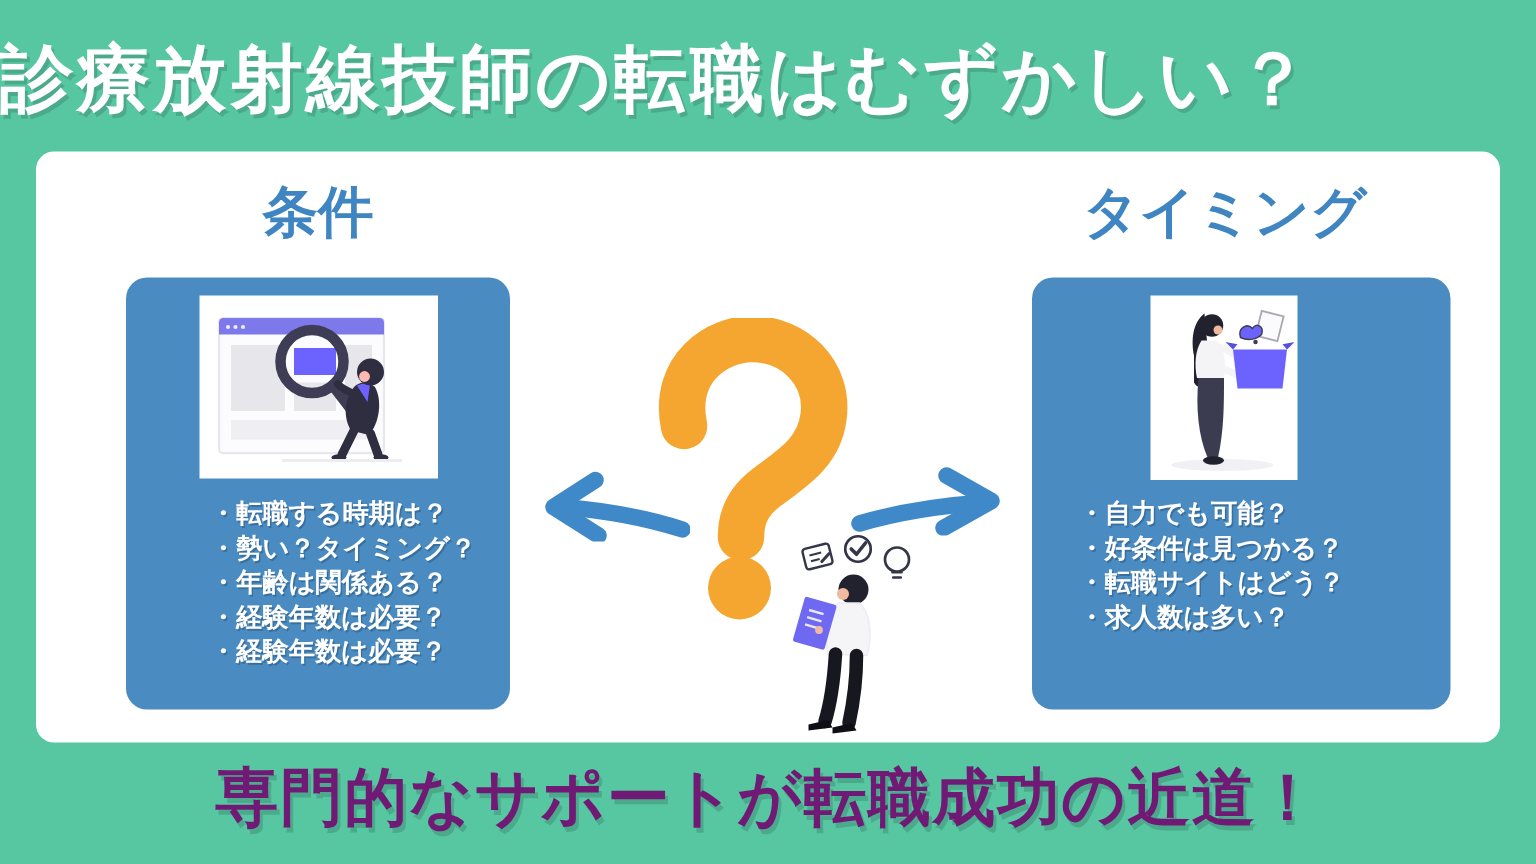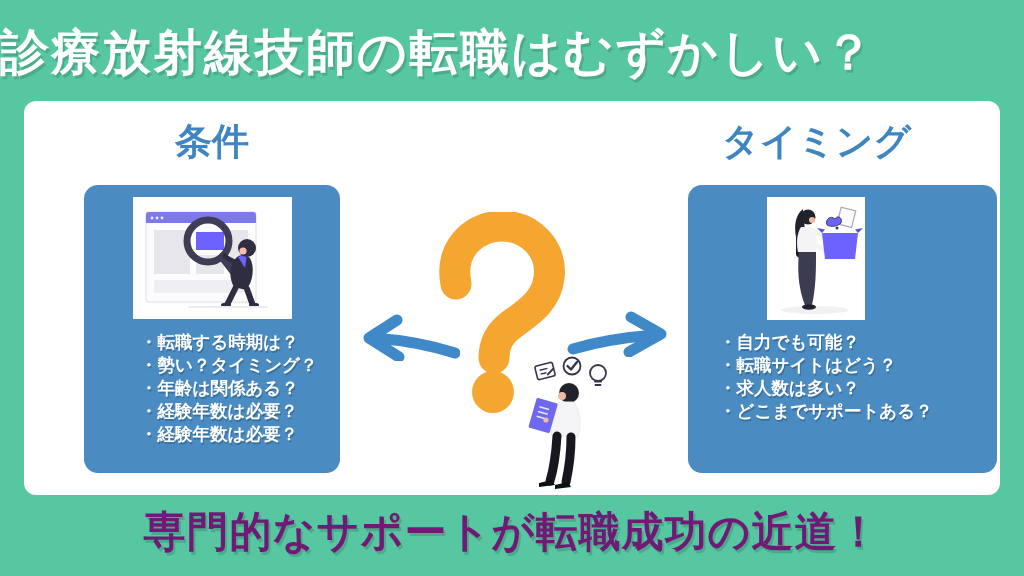--- a/index.html
+++ b/index.html
@@ -21,21 +21,21 @@
     position:absolute;top:18px;font-size:37px;font-weight:900;color:#3E85C1;
     text-align:center;line-height:1.25;white-space:nowrap;
   }
   .heading-left{left:60px;width:256px;}
   .heading-right{left:664px;width:257px;}
   .bluebox{
     position:absolute;top:84px;width:256px;height:288px;
     background:#4A8CC2;border-radius:14px;
   }
   .box-left{left:60px;}
-  .box-right{left:664px;width:309px;}
+  .box-right{left:664px;width:268px;padding-left:11px;}
   .illus{position:absolute;top:12px;background:#FFFFFF;}
   .illus-left{left:49px;width:159px;height:122px;}
   .illus-right{left:79px;width:98px;height:123px;}
   .qlist{
     position:absolute;margin:0;padding:0;list-style:none;
     font-size:17.5px;font-weight:800;color:#ffffff;line-height:23px;
     text-shadow:1px 1.5px 0 rgba(27,58,88,0.35);white-space:nowrap;
   }
   .list-left{left:56px;top:146px;}
   .list-right{left:31px;top:146px;}
@@ -125,23 +125,23 @@
             <g transform="rotate(14 80 20)">
               <rect x="72" y="12" width="15" height="17" fill="#FBFBFD" stroke="#A9A9B4" stroke-width="1.2"></rect>
             </g>
             <path d="M60 28 C 58 22 64 18 68 22 C 70 18 76 20 74 26 C 70 30 64 30 60 28 Z" fill="#6C63FF" stroke="#3F3D56" stroke-width="1"></path>
             <circle cx="70" cy="31" r="1.5" fill="#3F3D56"></circle>
           </g>
         </svg>
       </div>
       <ul class="qlist list-right">
         <li>・自力でも可能？</li>
+        <li>・好条件は見つかる？</li>
         <li>・転職サイトはどう？</li>
         <li>・求人数は多い？</li>
-        <li>・どこまでサポートある？</li>
       </ul>
     </div>
 
     <svg class="qmark" width="136" height="204" viewBox="0 0 136 204">
       <path d="M24 72 C 16 32 48 14 69 14 C 98 14 121 37 117 66 C 114 90 95 101 79 113 C 67 122 62 132 62 146" fill="none" stroke="#F4A631" stroke-width="31" stroke-linecap="round"></path>
       <circle cx="61" cy="180" r="21" fill="#F4A631"></circle>
     </svg>
 
     <svg class="arrow arrow-left" width="102" height="48" viewBox="0 0 102 48">
       <path d="M97 40 C 72 32 44 27 15 25" fill="none" stroke="#4089C8" stroke-width="11" stroke-linecap="round"></path>

